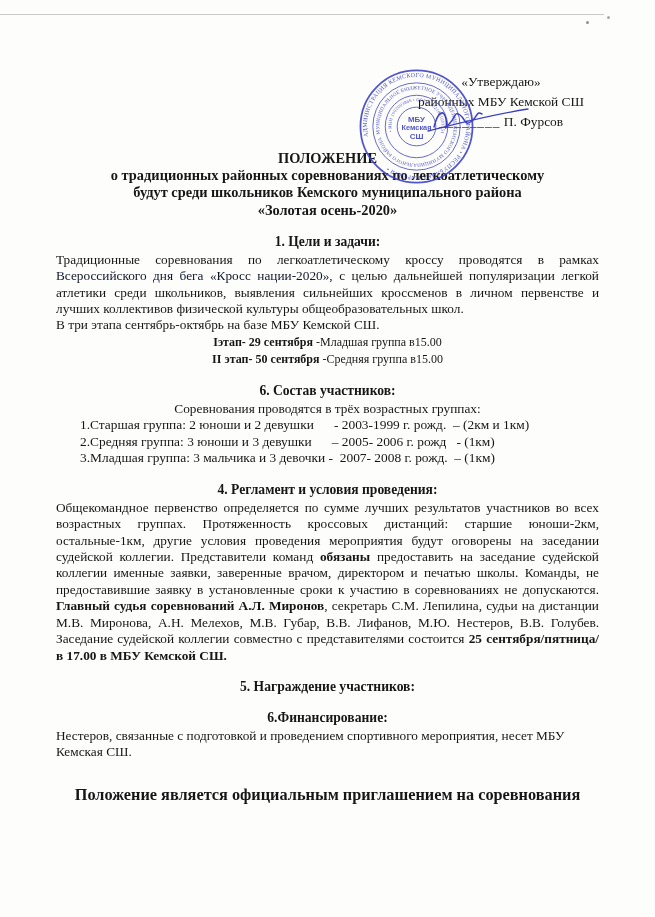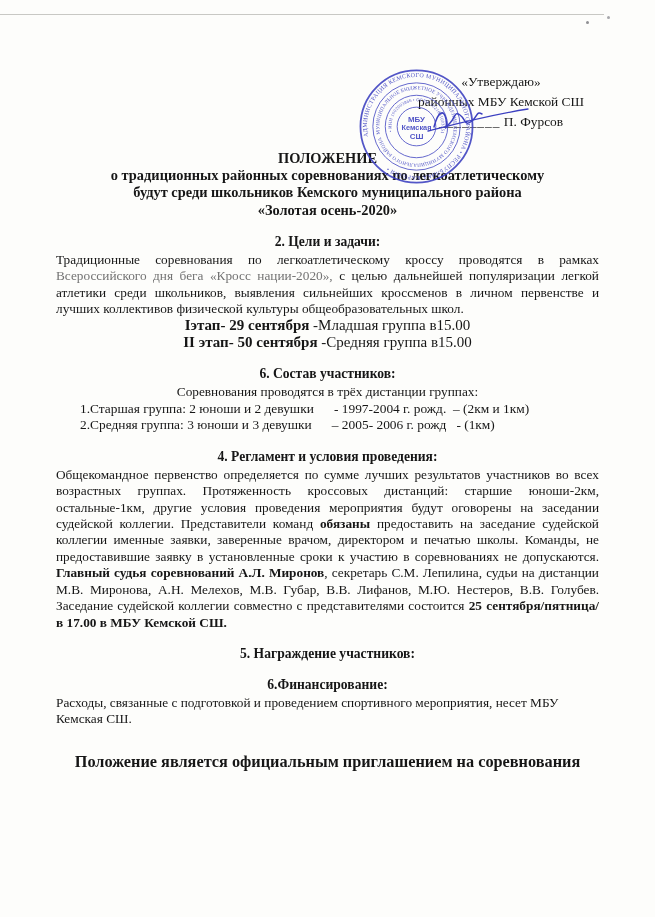--- a/index.html
+++ b/index.html
@@ -25,22 +25,22 @@
   .approval .sigline{letter-spacing:1px;}
   .stamp{position:absolute;left:357px;top:67px;width:119px;height:119px;z-index:2;opacity:.88;}
   .signature-svg{position:absolute;left:420px;top:97px;width:115px;height:42px;z-index:3;}
 
   .content{padding:0 56px;}
   .title{ text-align:center;font-weight:bold;font-size:14.4px;line-height:17.2px;}
   .heading{ text-align:center;font-weight:bold;font-size:13.6px;line-height:17px;margin-top:14px;margin-bottom:2px;}
   .para{font-size:13.3px;line-height:16.4px;text-align:justify;}
   .para.left{text-align:left;}
   .b{font-weight:bold;}
-  .yellow{color:#737373;}
-  .stage{text-align:center;font-size:15px;line-height:16.9px;}
+  .yellow{color:#0f172a;}
+  .stage{text-align:center;font-size:12px;line-height:16.9px;}
   .intro-center{text-align:center;font-size:13.3px;line-height:16.4px;}
   .group-line{white-space:pre;font-size:13.4px;line-height:16.6px;padding-left:24px;}
   .invite{text-align:center;font-weight:bold;font-size:16.3px;line-height:20px;margin-top:24px;}
 </style>
 </head>
 <body>
 
 <div class="page">
 
   <div class="scan-line"></div>
@@ -87,35 +87,37 @@
 
   <div class="content">
 
     <div class="title">
       <div>ПОЛОЖЕНИЕ</div>
       <div>о традиционных районных соревнованиях по легкоатлетическому</div>
       <div>будут среди школьников Кемского муниципального района</div>
       <div>«Золотая осень-2020»</div>
     </div>
 
-    <div class="heading">2. Цели и задачи:</div>
+    <div class="heading">1. Цели и задачи:</div>
     <div class="para"><span> Традиционные соревнования по легкоатлетическому кроссу проводятся в рамках </span><span class="yellow">Всероссийского дня бега «Кросс нации-2020»,</span><span> с целью дальнейшей популяризации легкой атлетики среди школьников, выявления сильнейших кроссменов в личном первенстве и лучших коллективов физической культуры общеобразовательных школ.</span></div>
 
+    <div class="para left">В три этапа сентябрь-октябрь на базе МБУ Кемской СШ.</div>
     <div class="stage"><span class="b">Iэтап- 29 сентября </span><span>-Младшая группа в15.00</span></div>
     <div class="stage"><span class="b">II этап- 50 сентября </span><span>-Средняя группа в15.00</span></div>
 
     <div class="heading">6. Состав участников:</div>
-    <div class="intro-center">Соревнования проводятся в трёх дистанции группах:</div>
-    <div class="group-line">1.Старшая группа: 2 юноши и 2 девушки      - 1997-2004 г. рожд.  – (2км и 1км)</div>
+    <div class="intro-center">Соревнования проводятся в трёх возрастных группах:</div>
+    <div class="group-line">1.Старшая группа: 2 юноши и 2 девушки      - 2003-1999 г. рожд.  – (2км и 1км)</div>
     <div class="group-line">2.Средняя группа: 3 юноши и 3 девушки      – 2005- 2006 г. рожд   - (1км)</div>
+    <div class="group-line">3.Младшая группа: 3 мальчика и 3 девочки -  2007- 2008 г. рожд.  – (1км)</div>
 
     <div class="heading">4. Регламент и условия проведения:</div>
     <div class="para"><span>Общекомандное первенство определяется по сумме лучших результатов участников во всех возрастных группах. Протяженность кроссовых дистанций: старшие юноши-2км, остальные-1км, другие условия проведения мероприятия будут оговорены на заседании судейской коллегии. Представители команд </span><span class="b">обязаны</span><span> предоставить на заседание судейской коллегии именные заявки, заверенные врачом, директором и печатью школы. Команды, не предоставившие заявку в установленные сроки к участию в соревнованиях не допускаются. </span><span class="b">Главный судья соревнований А.Л. Миронов</span><span>, секретарь С.М. Лепилина, судьи на дистанции М.В. Миронова, А.Н. Мелехов, М.В. Губар, В.В. Лифанов, М.Ю. Нестеров, В.В. Голубев. Заседание судейской коллегии совместно с представителями состоится </span><span class="b">25 сентября/пятница/ в 17.00 в МБУ Кемской СШ.</span></div>
 
     <div class="heading">5. Награждение участников:</div>
 
     <div class="heading">6.Финансирование:</div>
-    <div class="para left">Расходы, связанные с подготовкой и проведением спортивного мероприятия, несет МБУ Кемская СШ.</div>
+    <div class="para left">Нестеров, связанные с подготовкой и проведением спортивного мероприятия, несет МБУ Кемская СШ.</div>
 
     <div class="invite">Положение является официальным приглашением на соревнования</div>
 
   </div>
 </div>
 
 </body></html>

